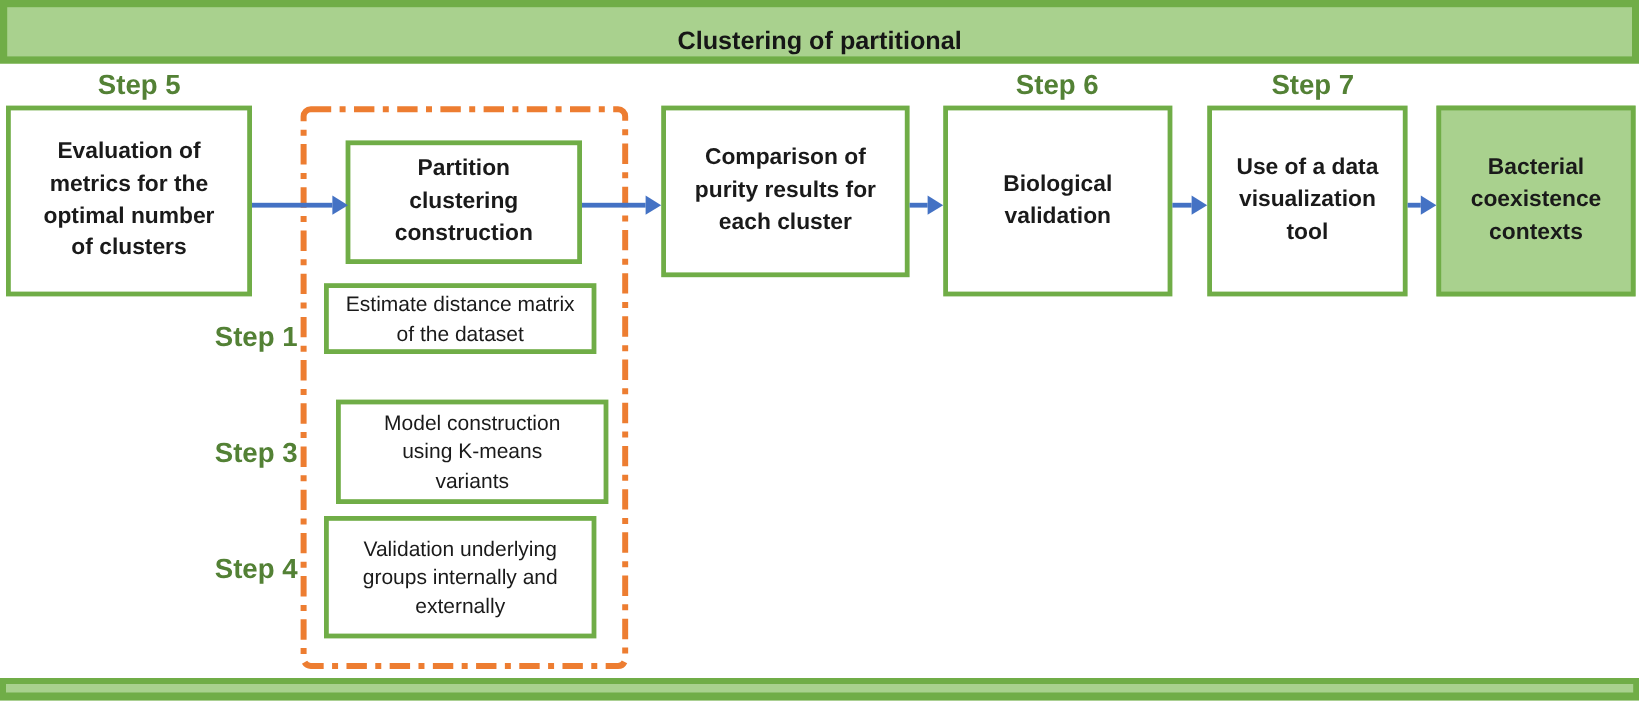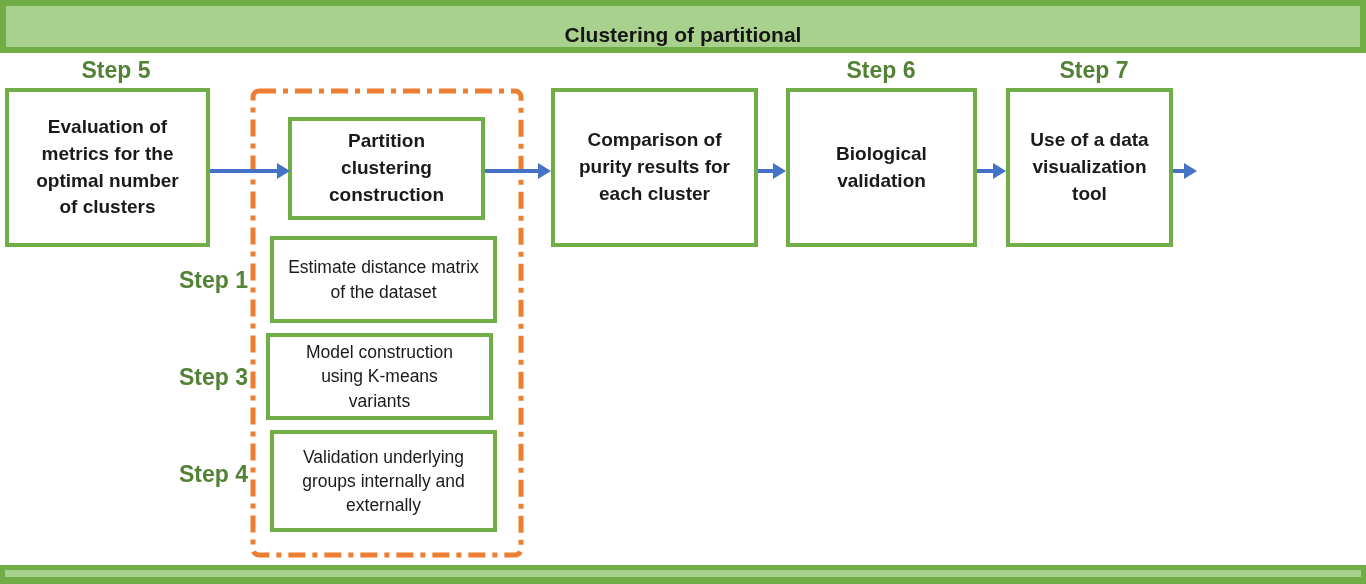--- a/index.html
+++ b/index.html
@@ -35,24 +35,24 @@
   .lbl-r{text-align:right;width:120px;}
   .node{
     position:absolute;background:#fff;border:4px solid var(--green-border);
     display:flex;align-items:center;justify-content:center;text-align:center;
     font-weight:bold;font-size:19px;line-height:1.42;color:var(--ink);
   }
   .node.filled{background:var(--green-fill);}
   .node.regular{font-weight:normal;font-size:17.5px;line-height:1.38;}
   #node-step1{left:5px;top:88px;width:205px;height:159px;padding:0 16px;}
   #node-partition{left:288px;top:117px;width:197px;height:103px;padding:0 32px;}
-  #node-step2{left:270px;top:236px;width:227px;height:87px;padding:0 14px;}
-  #node-step3{left:266px;top:333px;width:227px;height:87px;padding:0 26px;}
+  #node-step2{left:270px;top:236px;width:227px;height:59px;padding:0 14px;}
+  #node-step3{left:280px;top:333px;width:227px;height:87px;padding:0 26px;}
   #node-step4{left:270px;top:430px;width:227px;height:102px;padding:0 8px;}
-  #node-step5{left:551px;top:88px;width:207px;height:159px;padding:0 24px;}
+  #node-step5{left:551px;top:88px;width:207px;height:143px;padding:0 24px;}
   #node-step6{left:786px;top:88px;width:191px;height:159px;padding:0 24px;}
   #node-step7{left:1006px;top:88px;width:167px;height:159px;padding:0 14px;}
   #node-final{left:1197px;top:88px;width:166px;height:159px;padding:0 14px;}
   #lbl-step1{left:40px;top:58px;}
   #lbl-step5{left:579px;top:58px;}
   #lbl-step6{left:805px;top:58px;}
   #lbl-step7{left:1018px;top:58px;text-align:center;}
   #lbl-step2{left:128px;top:268px;}
   #lbl-step3{left:128px;top:365px;}
   #lbl-step4{left:128px;top:462px;}
@@ -106,20 +106,23 @@
   </div>
   <div class="node" id="node-step5">
     <span>Comparison of purity results for each cluster</span>
   </div>
   <div class="node" id="node-step6">
     <span>Biological validation</span>
   </div>
   <div class="node" id="node-step7">
     <span>Use of a data visualization tool</span>
   </div>
+  <div class="node filled" id="node-final">
+    <span>Bacterial coexistence contexts</span>
+  </div>
 
   <div class="arrow" id="arrow-1">
     <span class="shaft"></span>
     <span class="head"></span>
   </div>
   <div class="arrow" id="arrow-2">
     <span class="shaft"></span>
     <span class="head"></span>
   </div>
   <div class="arrow" id="arrow-3">

